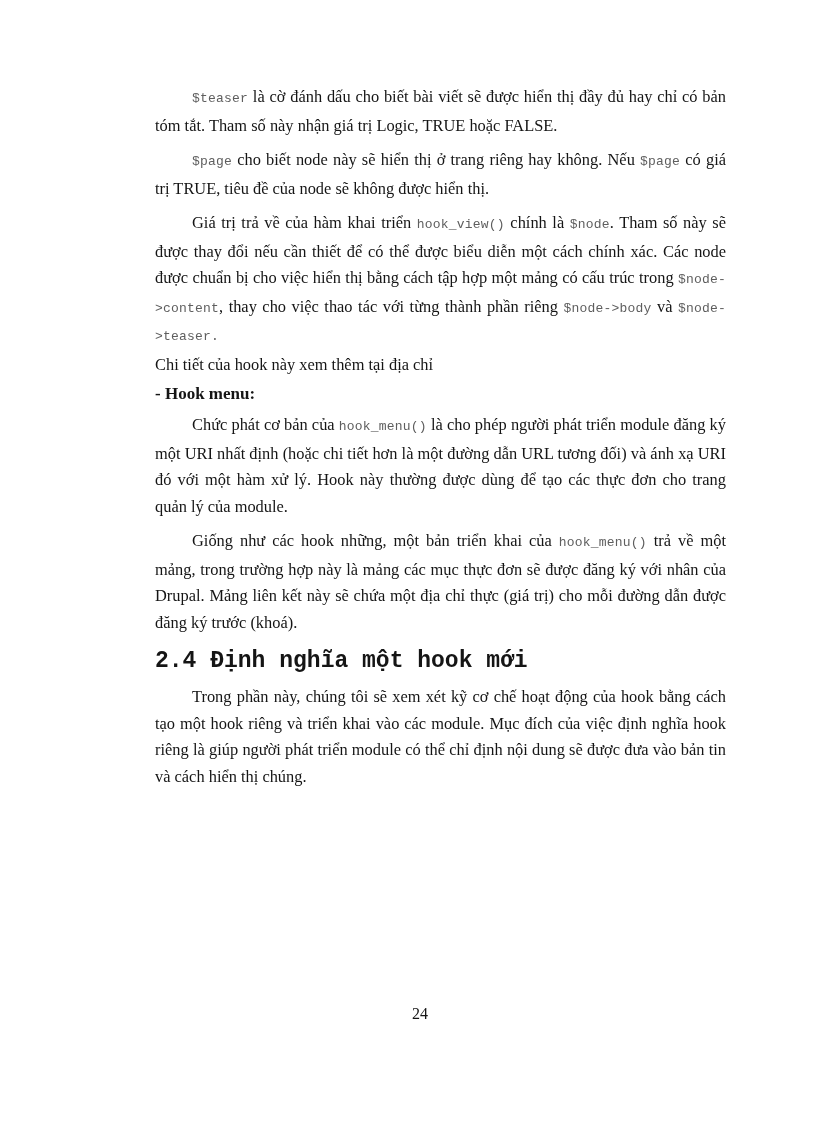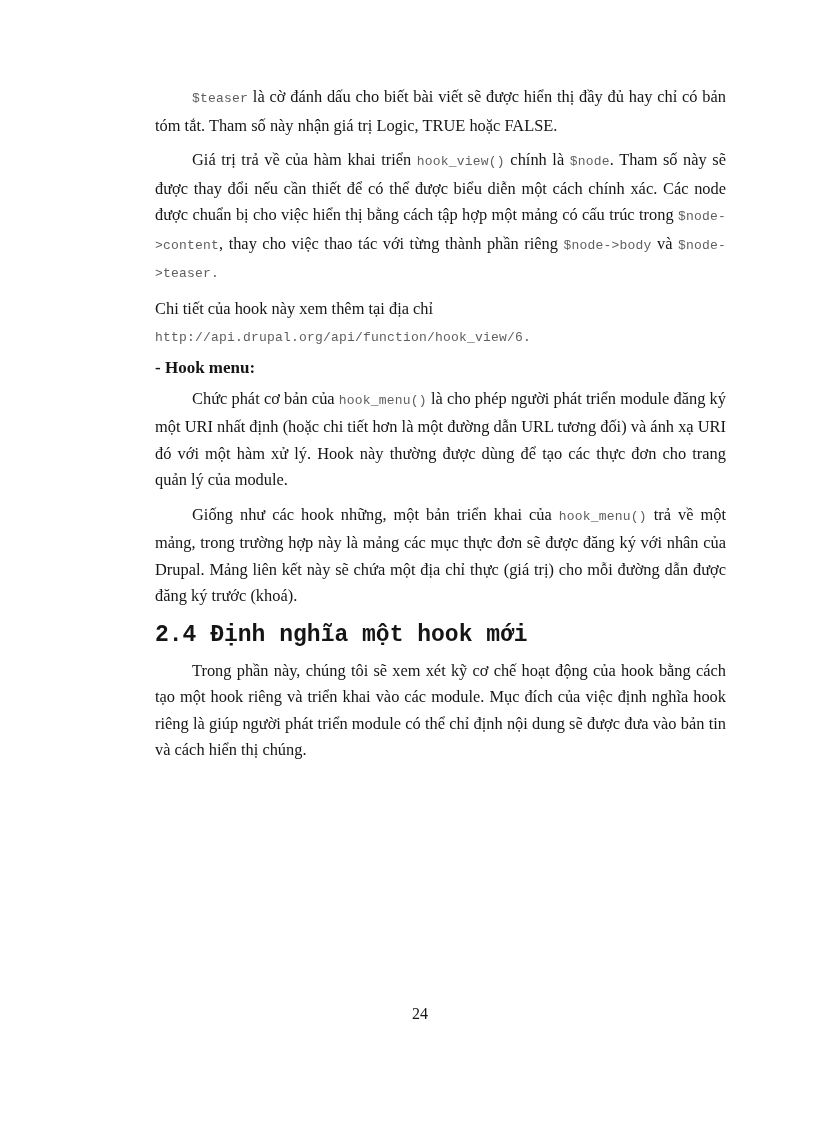--- a/index.html
+++ b/index.html
@@ -70,23 +70,23 @@
     font-size: 16px;
     line-height: 22px;
     color: var(--text-color, #151515);
   }
 </style>
 </head>
 <body style="--text-color: #151515; --code-color: #5e5e5e; background: rgb(255, 255, 255);">
 
 <div class="doc">
     <p class="par indent"><span class="code">$teaser</span><span> là cờ đánh dấu cho biết bài viết sẽ được hiển thị đầy đủ hay chỉ có bản tóm tắt. Tham số này nhận giá trị Logic, TRUE hoặc FALSE.</span></p>
+    <p class="par indent"><span class="code">$page</span><span> cho biết node này sẽ hiển thị ở trang riêng hay không. Nếu </span><span class="code">$page</span><span> có giá trị TRUE, tiêu đề của node sẽ không được hiển thị.</span></p>
     <p class="par indent"><span>Giá trị trả về của hàm khai triển </span><span class="code">hook_view()</span><span> chính là </span><span class="code">$node</span><span>. Tham số này sẽ được thay đổi nếu cần thiết để có thể được biểu diễn một cách chính xác. Các node được chuẩn bị cho việc hiển thị bằng cách tập hợp một mảng có cấu trúc trong </span><span class="code">$node-&gt;content</span><span>, thay cho việc thao tác với từng thành phần riêng </span><span class="code">$node-&gt;body</span><span> và </span><span class="code">$node-&gt;teaser.</span></p>
     <p class="par"><span>Chi tiết của hook này xem thêm tại địa chỉ</span></p>
-    <p class="par codeline"><span class="code">http://api.drupal.org/api/function/hook_view/6.</span></p>
     <h3 class="subhead"><span>- Hook menu:</span></h3>
     <p class="par indent"><span>Chức phát cơ bản của </span><span class="code">hook_menu()</span><span> là cho phép người phát triển module đăng ký một URI nhất định (hoặc chi tiết hơn là một đường dẫn URL tương đối) và ánh xạ URI đó với một hàm xử lý. Hook này thường được dùng để tạo các thực đơn cho trang quản lý của module.</span></p>
     <p class="par indent"><span>Giống như các hook những, một bản triển khai của </span><span class="code">hook_menu()</span><span> trả về một mảng, trong trường hợp này là mảng các mục thực đơn sẽ được đăng ký với nhân của Drupal. Mảng liên kết này sẽ chứa một địa chỉ thực (giá trị) cho mỗi đường dẫn được đăng ký trước (khoá).</span></p>
     <h2 class="section"><span>2.4 Định nghĩa một hook mới</span></h2>
     <p class="par indent"><span>Trong phần này, chúng tôi sẽ xem xét kỹ cơ chế hoạt động của hook bằng cách tạo một hook riêng và triển khai vào các module. Mục đích của việc định nghĩa hook riêng là giúp người phát triển module có thể chỉ định nội dung sẽ được đưa vào bản tin và cách hiển thị chúng.</span></p>
   </div>
 
 <div class="page-footer">24</div>
 
 </body></html>

